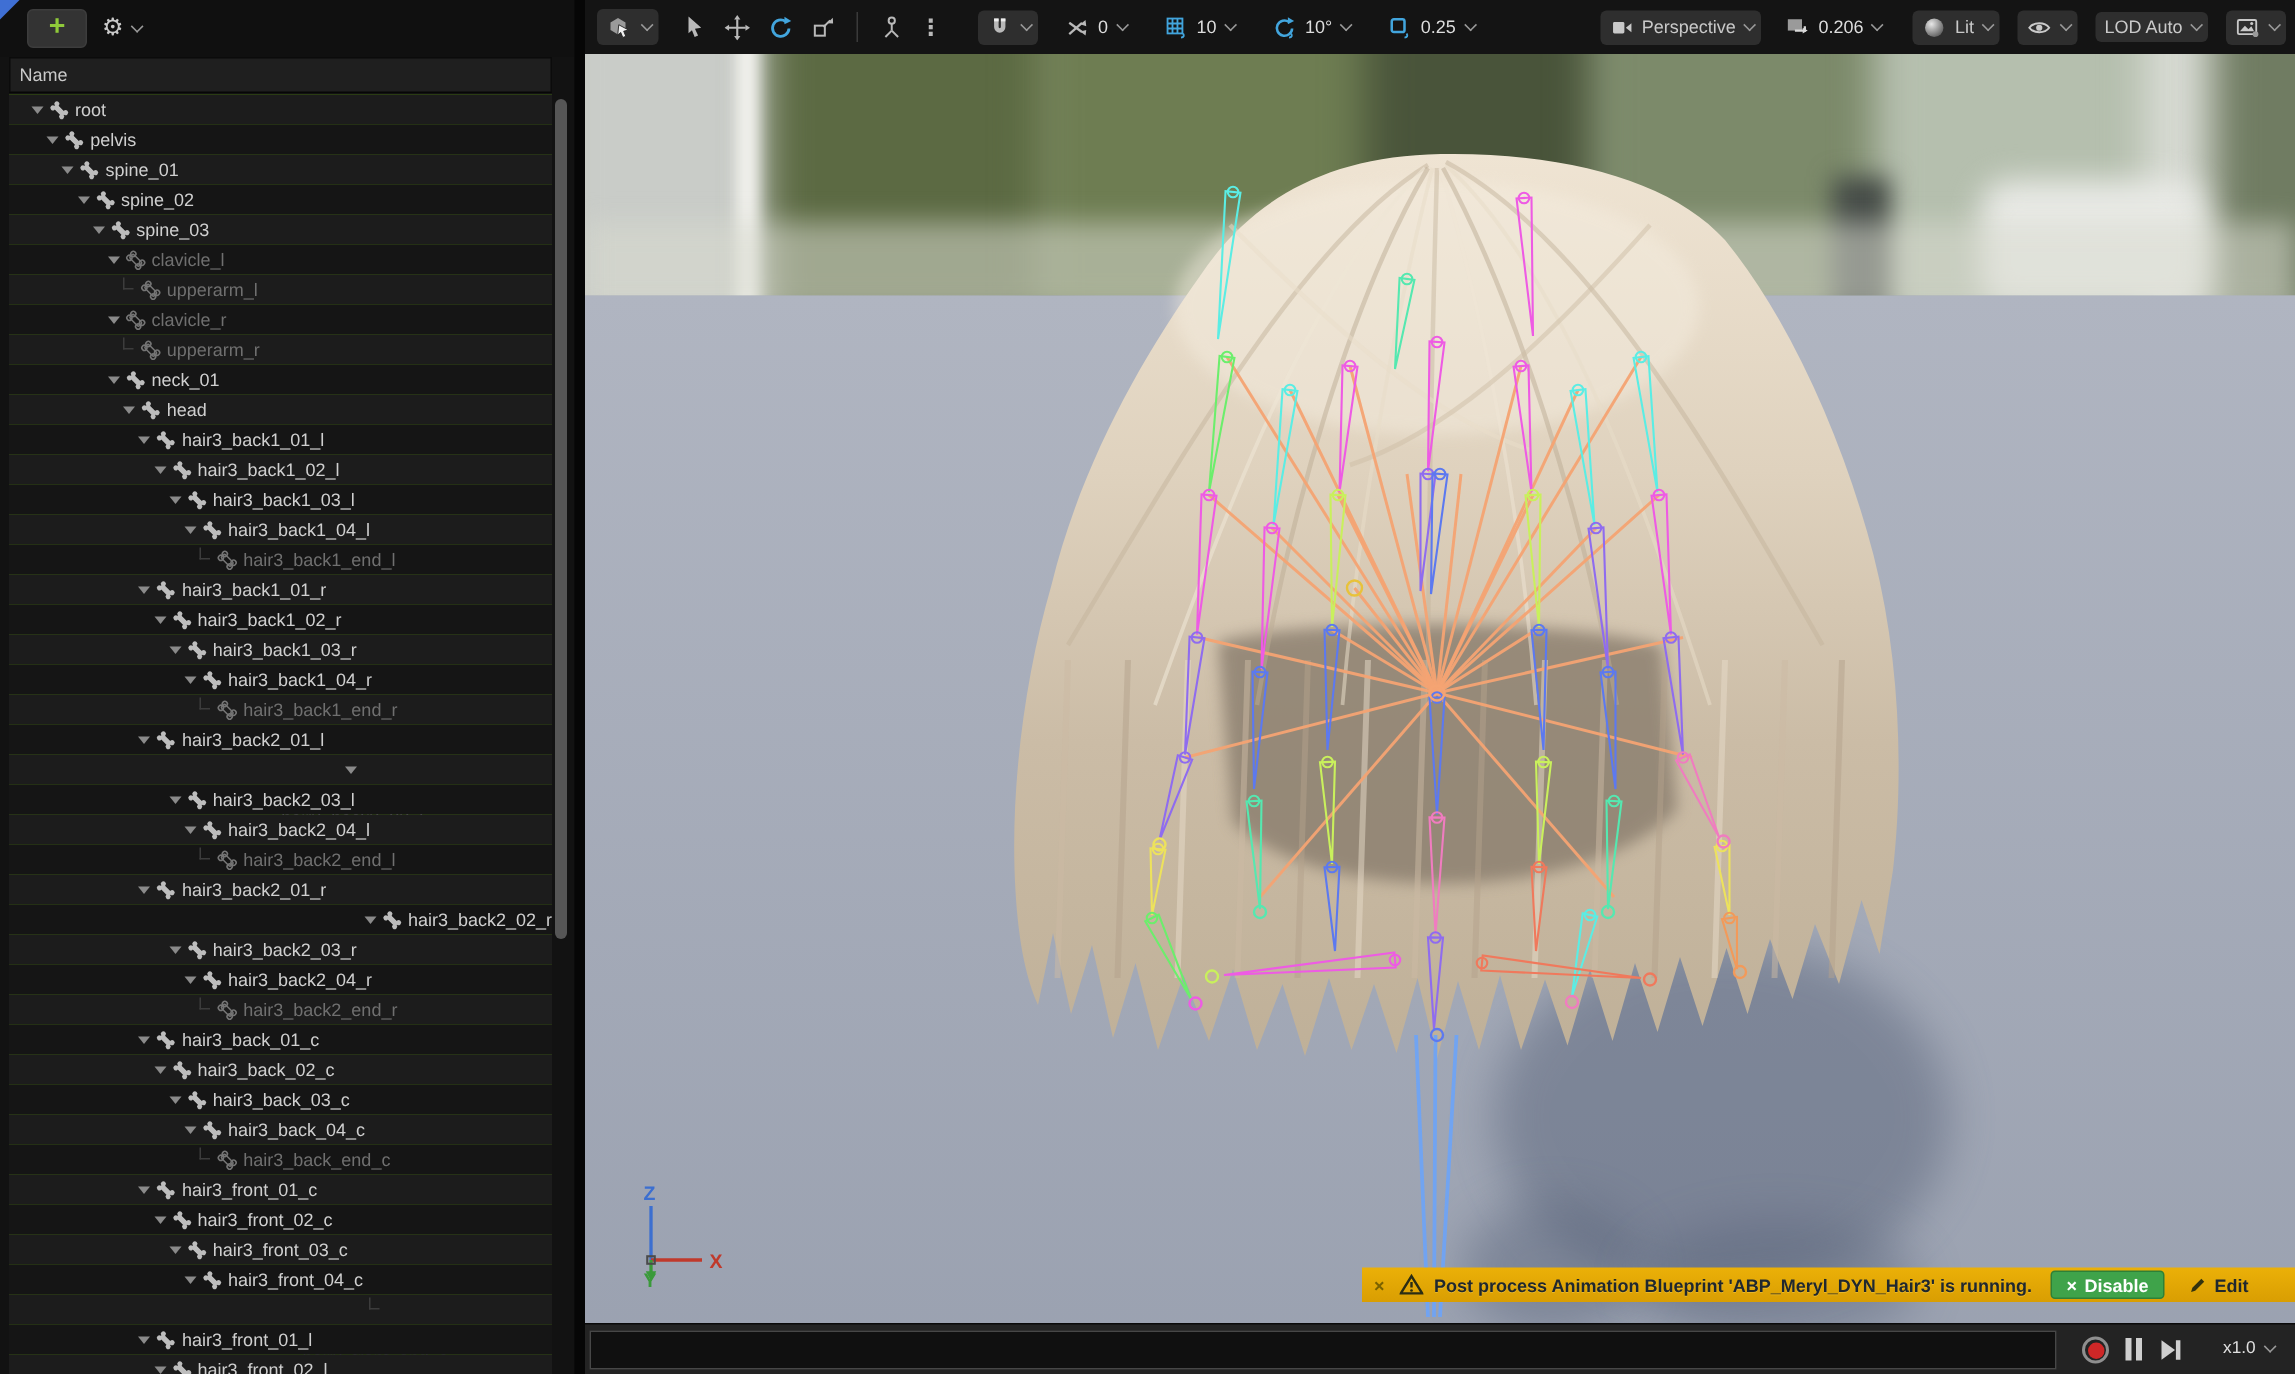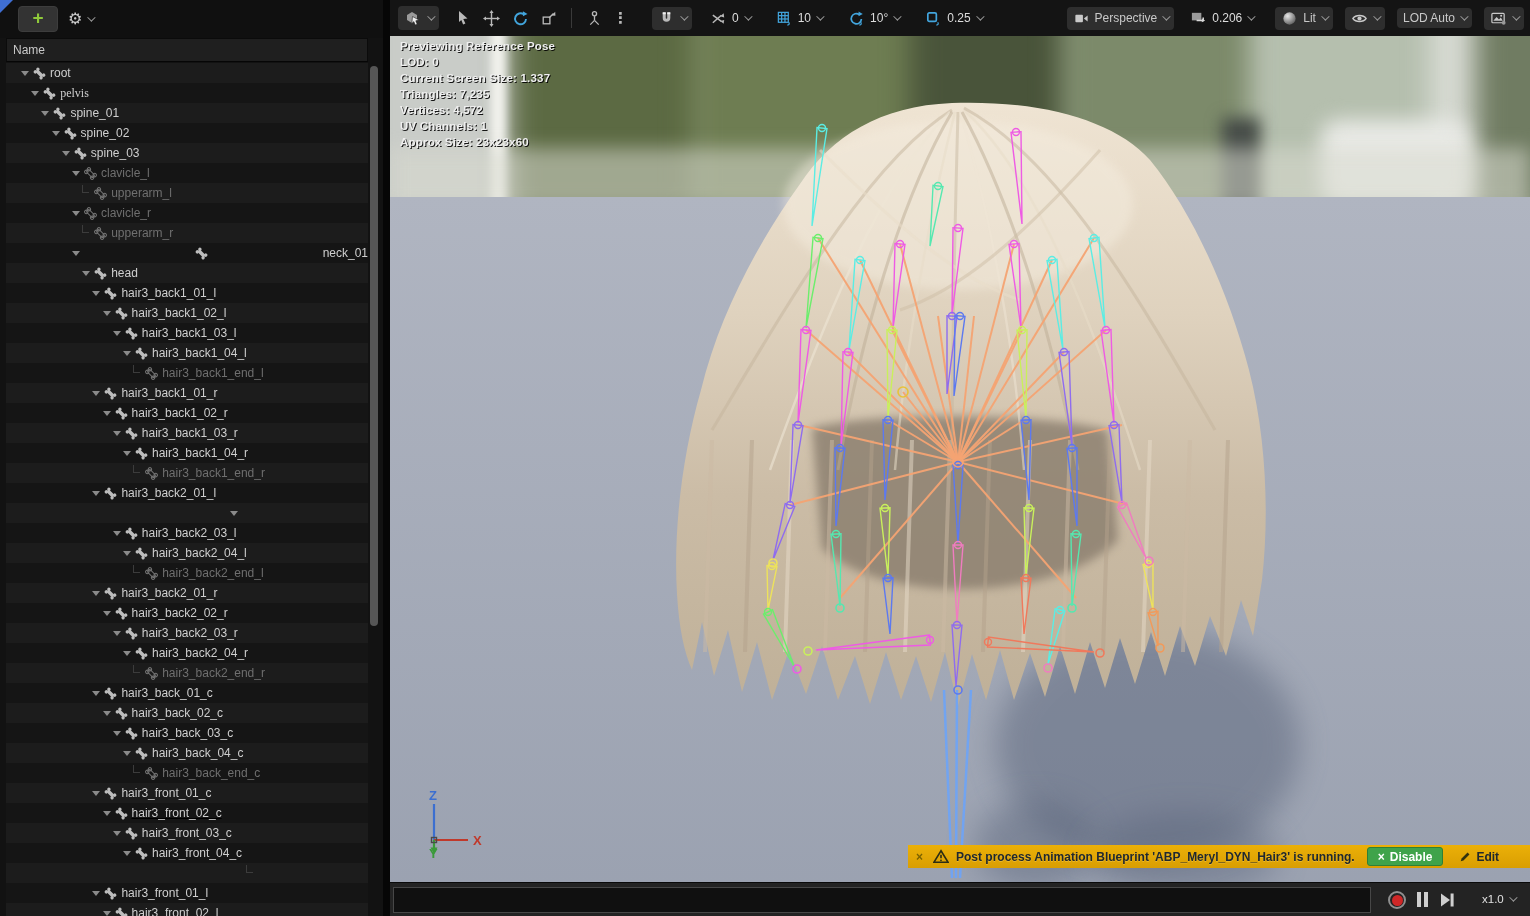--- a/index.html
+++ b/index.html
@@ -128,21 +128,21 @@
     <div class="tree" id="tree">
         <div class="tree-row alt" style="padding-left: 14px;">
           <span class="slot">
             <span class="tri"></span>
           </span>
           <svg class="bone" viewBox="0 0 16 16">
             <use xlink:href="#bone-solid"></use>
           </svg>
           <span class="lbl">root</span>
         </div>
-        <div class="tree-row" style="padding-left: 24.2px; font-family: Liberation Serif, serif;">
+        <div class="tree-row" style="padding-left: 24.2px;">
           <span class="slot">
             <span class="tri"></span>
           </span>
           <svg class="bone" viewBox="0 0 16 16">
             <use xlink:href="#bone-solid"></use>
           </svg>
           <span class="lbl">pelvis</span>
         </div>
         <div class="tree-row alt" style="padding-left: 34.4px;">
           <span class="slot">
@@ -200,21 +200,21 @@
         </div>
         <div class="tree-row alt dim" style="padding-left: 75.2px;">
           <span class="slot">
             <span class="elbow"></span>
           </span>
           <svg class="bone" viewBox="0 0 16 16">
             <use xlink:href="#bone-outline"></use>
           </svg>
           <span class="lbl">upperarm_r</span>
         </div>
-        <div class="tree-row" style="padding-left: 65px; justify-content: space-between;">
+        <div class="tree-row" style="padding-left: 65px;">
           <span class="slot">
             <span class="tri"></span>
           </span>
           <svg class="bone" viewBox="0 0 16 16">
             <use xlink:href="#bone-solid"></use>
           </svg>
           <span class="lbl">neck_01</span>
         </div>
         <div class="tree-row alt" style="padding-left: 75.2px;">
           <span class="slot">
@@ -362,111 +362,111 @@
         </div>
         <div class="tree-row alt" style="padding-left: 85.4px;">
           <span class="slot">
             <span class="tri"></span>
           </span>
           <svg class="bone" viewBox="0 0 16 16">
             <use xlink:href="#bone-solid"></use>
           </svg>
           <span class="lbl">hair3_back2_01_r</span>
         </div>
+        <div class="tree-row" style="padding-left: 95.6px; justify-content: flex-end;">
+          <span class="slot">
+            <span class="tri"></span>
+          </span>
+          <svg class="bone" viewBox="0 0 16 16">
+            <use xlink:href="#bone-solid"></use>
+          </svg>
+          <span class="lbl">hair3_back2_02_r</span>
+        </div>
+        <div class="tree-row alt" style="padding-left: 105.8px;">
+          <span class="slot">
+            <span class="tri"></span>
+          </span>
+          <svg class="bone" viewBox="0 0 16 16">
+            <use xlink:href="#bone-solid"></use>
+          </svg>
+          <span class="lbl">hair3_back2_03_r</span>
+        </div>
+        <div class="tree-row" style="padding-left: 116px;">
+          <span class="slot">
+            <span class="tri"></span>
+          </span>
+          <svg class="bone" viewBox="0 0 16 16">
+            <use xlink:href="#bone-solid"></use>
+          </svg>
+          <span class="lbl">hair3_back2_04_r</span>
+        </div>
+        <div class="tree-row alt dim" style="padding-left: 126.2px;">
+          <span class="slot">
+            <span class="elbow"></span>
+          </span>
+          <svg class="bone" viewBox="0 0 16 16">
+            <use xlink:href="#bone-outline"></use>
+          </svg>
+          <span class="lbl">hair3_back2_end_r</span>
+        </div>
+        <div class="tree-row" style="padding-left: 85.4px;">
+          <span class="slot">
+            <span class="tri"></span>
+          </span>
+          <svg class="bone" viewBox="0 0 16 16">
+            <use xlink:href="#bone-solid"></use>
+          </svg>
+          <span class="lbl">hair3_back_01_c</span>
+        </div>
+        <div class="tree-row alt" style="padding-left: 95.6px; text-align: center;">
+          <span class="slot">
+            <span class="tri"></span>
+          </span>
+          <svg class="bone" viewBox="0 0 16 16">
+            <use xlink:href="#bone-solid"></use>
+          </svg>
+          <span class="lbl">hair3_back_02_c</span>
+        </div>
+        <div class="tree-row" style="padding-left: 105.8px;">
+          <span class="slot">
+            <span class="tri"></span>
+          </span>
+          <svg class="bone" viewBox="0 0 16 16">
+            <use xlink:href="#bone-solid"></use>
+          </svg>
+          <span class="lbl">hair3_back_03_c</span>
+        </div>
+        <div class="tree-row alt" style="padding-left: 116px;">
+          <span class="slot">
+            <span class="tri"></span>
+          </span>
+          <svg class="bone" viewBox="0 0 16 16">
+            <use xlink:href="#bone-solid"></use>
+          </svg>
+          <span class="lbl">hair3_back_04_c</span>
+        </div>
+        <div class="tree-row dim" style="padding-left: 126.2px;">
+          <span class="slot">
+            <span class="elbow"></span>
+          </span>
+          <svg class="bone" viewBox="0 0 16 16">
+            <use xlink:href="#bone-outline"></use>
+          </svg>
+          <span class="lbl">hair3_back_end_c</span>
+        </div>
+        <div class="tree-row alt" style="padding-left: 85.4px;">
+          <span class="slot">
+            <span class="tri"></span>
+          </span>
+          <svg class="bone" viewBox="0 0 16 16">
+            <use xlink:href="#bone-solid"></use>
+          </svg>
+          <span class="lbl">hair3_front_01_c</span>
+        </div>
         <div class="tree-row" style="padding-left: 95.6px;">
-          <span class="slot">
-            <span class="tri"></span>
-          </span>
-          <svg class="bone" viewBox="0 0 16 16">
-            <use xlink:href="#bone-solid"></use>
-          </svg>
-          <span class="lbl">hair3_back2_02_r</span>
-        </div>
-        <div class="tree-row alt" style="padding-left: 105.8px;">
-          <span class="slot">
-            <span class="tri"></span>
-          </span>
-          <svg class="bone" viewBox="0 0 16 16">
-            <use xlink:href="#bone-solid"></use>
-          </svg>
-          <span class="lbl">hair3_back2_03_r</span>
-        </div>
-        <div class="tree-row" style="padding-left: 116px;">
-          <span class="slot">
-            <span class="tri"></span>
-          </span>
-          <svg class="bone" viewBox="0 0 16 16">
-            <use xlink:href="#bone-solid"></use>
-          </svg>
-          <span class="lbl">hair3_back2_04_r</span>
-        </div>
-        <div class="tree-row alt dim" style="padding-left: 126.2px;">
-          <span class="slot">
-            <span class="elbow"></span>
-          </span>
-          <svg class="bone" viewBox="0 0 16 16">
-            <use xlink:href="#bone-outline"></use>
-          </svg>
-          <span class="lbl">hair3_back2_end_r</span>
-        </div>
-        <div class="tree-row" style="padding-left: 85.4px;">
-          <span class="slot">
-            <span class="tri"></span>
-          </span>
-          <svg class="bone" viewBox="0 0 16 16">
-            <use xlink:href="#bone-solid"></use>
-          </svg>
-          <span class="lbl">hair3_back_01_c</span>
-        </div>
-        <div class="tree-row alt" style="padding-left: 95.6px; text-align: center;">
-          <span class="slot">
-            <span class="tri"></span>
-          </span>
-          <svg class="bone" viewBox="0 0 16 16">
-            <use xlink:href="#bone-solid"></use>
-          </svg>
-          <span class="lbl">hair3_back_02_c</span>
-        </div>
-        <div class="tree-row" style="padding-left: 105.8px;">
-          <span class="slot">
-            <span class="tri"></span>
-          </span>
-          <svg class="bone" viewBox="0 0 16 16">
-            <use xlink:href="#bone-solid"></use>
-          </svg>
-          <span class="lbl">hair3_back_03_c</span>
-        </div>
-        <div class="tree-row alt" style="padding-left: 116px;">
-          <span class="slot">
-            <span class="tri"></span>
-          </span>
-          <svg class="bone" viewBox="0 0 16 16">
-            <use xlink:href="#bone-solid"></use>
-          </svg>
-          <span class="lbl">hair3_back_04_c</span>
-        </div>
-        <div class="tree-row dim" style="padding-left: 126.2px;">
-          <span class="slot">
-            <span class="elbow"></span>
-          </span>
-          <svg class="bone" viewBox="0 0 16 16">
-            <use xlink:href="#bone-outline"></use>
-          </svg>
-          <span class="lbl">hair3_back_end_c</span>
-        </div>
-        <div class="tree-row alt" style="padding-left: 85.4px;">
-          <span class="slot">
-            <span class="tri"></span>
-          </span>
-          <svg class="bone" viewBox="0 0 16 16">
-            <use xlink:href="#bone-solid"></use>
-          </svg>
-          <span class="lbl">hair3_front_01_c</span>
-        </div>
-        <div class="tree-row" style="padding-left: 95.6px; text-decoration: underline;">
           <span class="slot">
             <span class="tri"></span>
           </span>
           <svg class="bone" viewBox="0 0 16 16">
             <use xlink:href="#bone-solid"></use>
           </svg>
           <span class="lbl">hair3_front_02_c</span>
         </div>
         <div class="tree-row alt" style="padding-left: 105.8px;">
           <span class="slot">
@@ -717,29 +717,20 @@
           <circle cx="1048" cy="668" r="4" fill="none" stroke="#F07CC0" stroke-width="1.6"></circle>
           <circle cx="808" cy="651" r="4" fill="none" stroke="#C9F05C" stroke-width="1.6"></circle>
           <circle cx="1100" cy="653" r="4" fill="none" stroke="#F0795C" stroke-width="1.6"></circle>
           <circle cx="773" cy="563" r="4" fill="none" stroke="#EDE25C" stroke-width="1.6"></circle>
           <circle cx="1149" cy="561" r="4" fill="none" stroke="#F07CC0" stroke-width="1.6"></circle>
           <circle cx="1160" cy="648" r="4" fill="none" stroke="#F29A5A" stroke-width="1.6"></circle>
           <circle cx="958" cy="690" r="4" fill="none" stroke="#5C79F0" stroke-width="1.6"></circle>
         </g>
     </svg>
 
-    <div class="stats">
-      <div>Previewing Reference Pose</div>
-      <div>LOD: 0</div>
-      <div>Current Screen Size: 1.337</div>
-      <div>Triangles: 7,235</div>
-      <div>Vertices: 4,572</div>
-      <div>UV Channels: 1</div>
-      <div>Approx Size: 23x23x60</div>
-    </div>
 
     <div class="vp-toolbar">
       <div class="tbtn raised" style="margin-left:8px">
         <svg width="18" height="18" viewBox="0 0 18 18">
           <path d="M3,6 L8,3 L13,6 L13,11 L8,14 L3,11 Z" fill="#9a9a9a"></path>
           <path d="M8.5,7.5 L15,11 L11.8,11.8 L13.2,15.2 L11.2,16 L9.8,12.6 L7.8,14.4 Z" fill="#efefef" stroke="#222" stroke-width=".6"></path>
         </svg>
         <span class="chev"></span>
       </div>
       <div class="tbtn" style="margin-left:10px">

